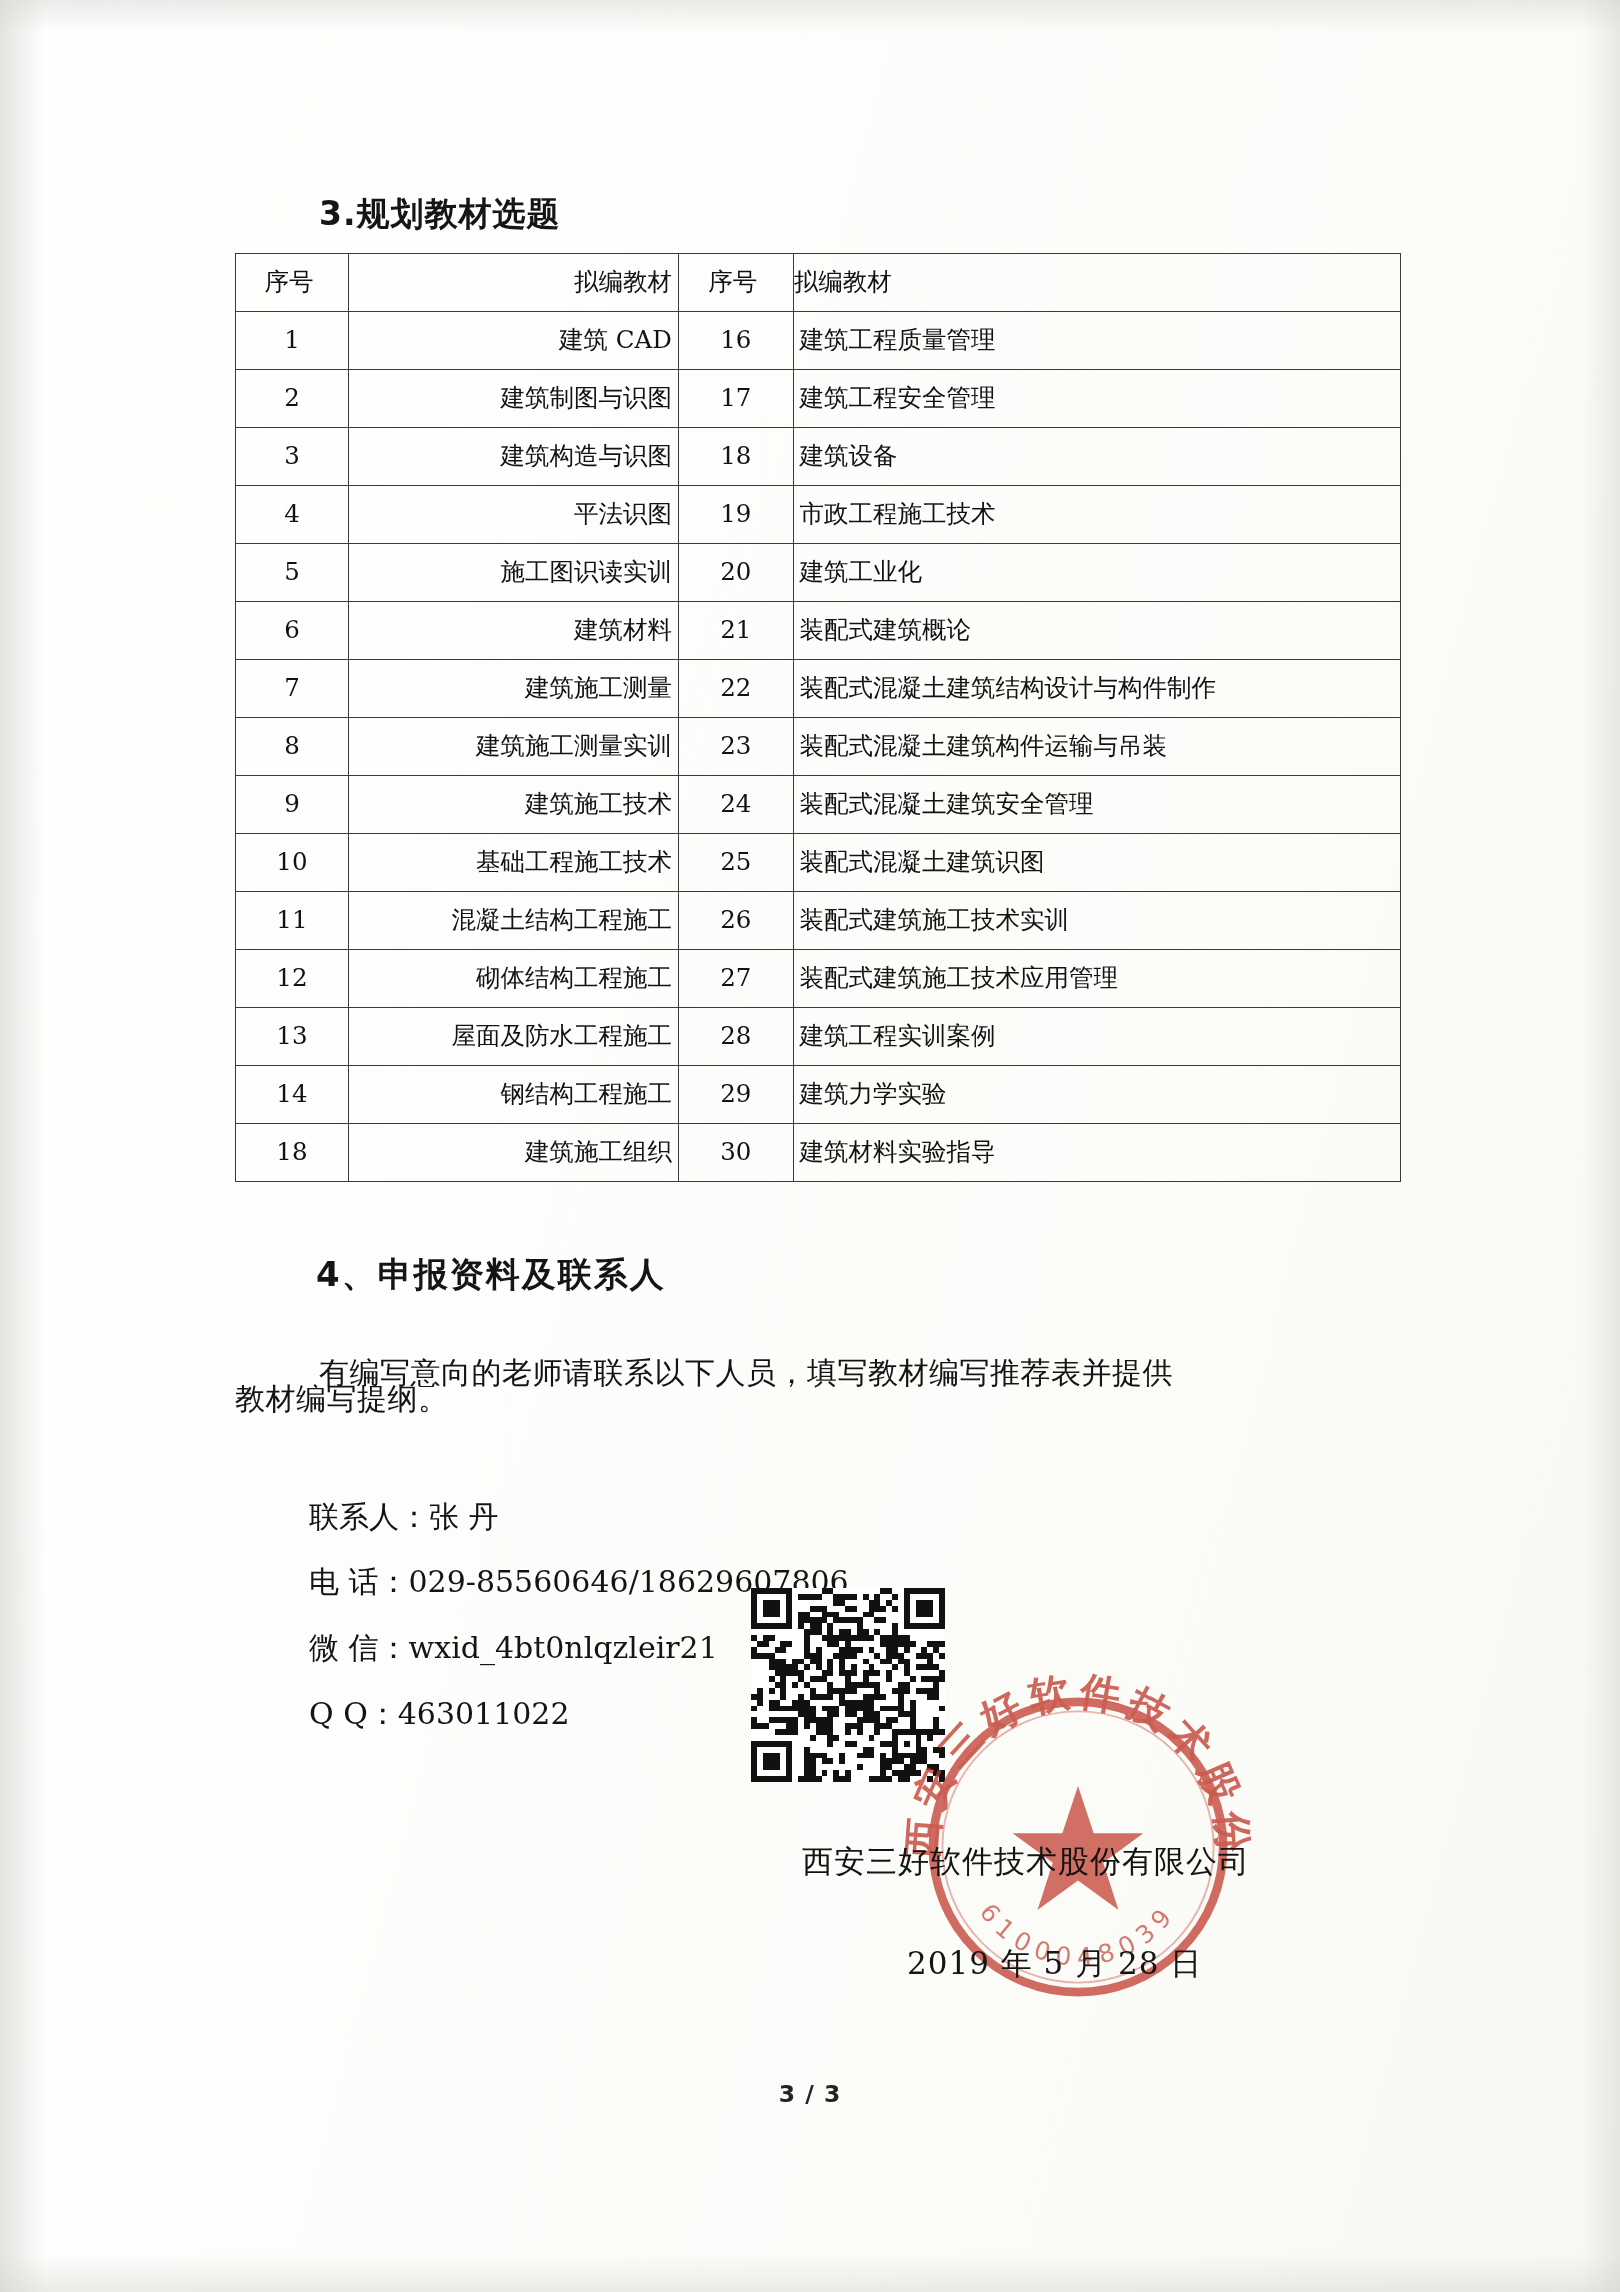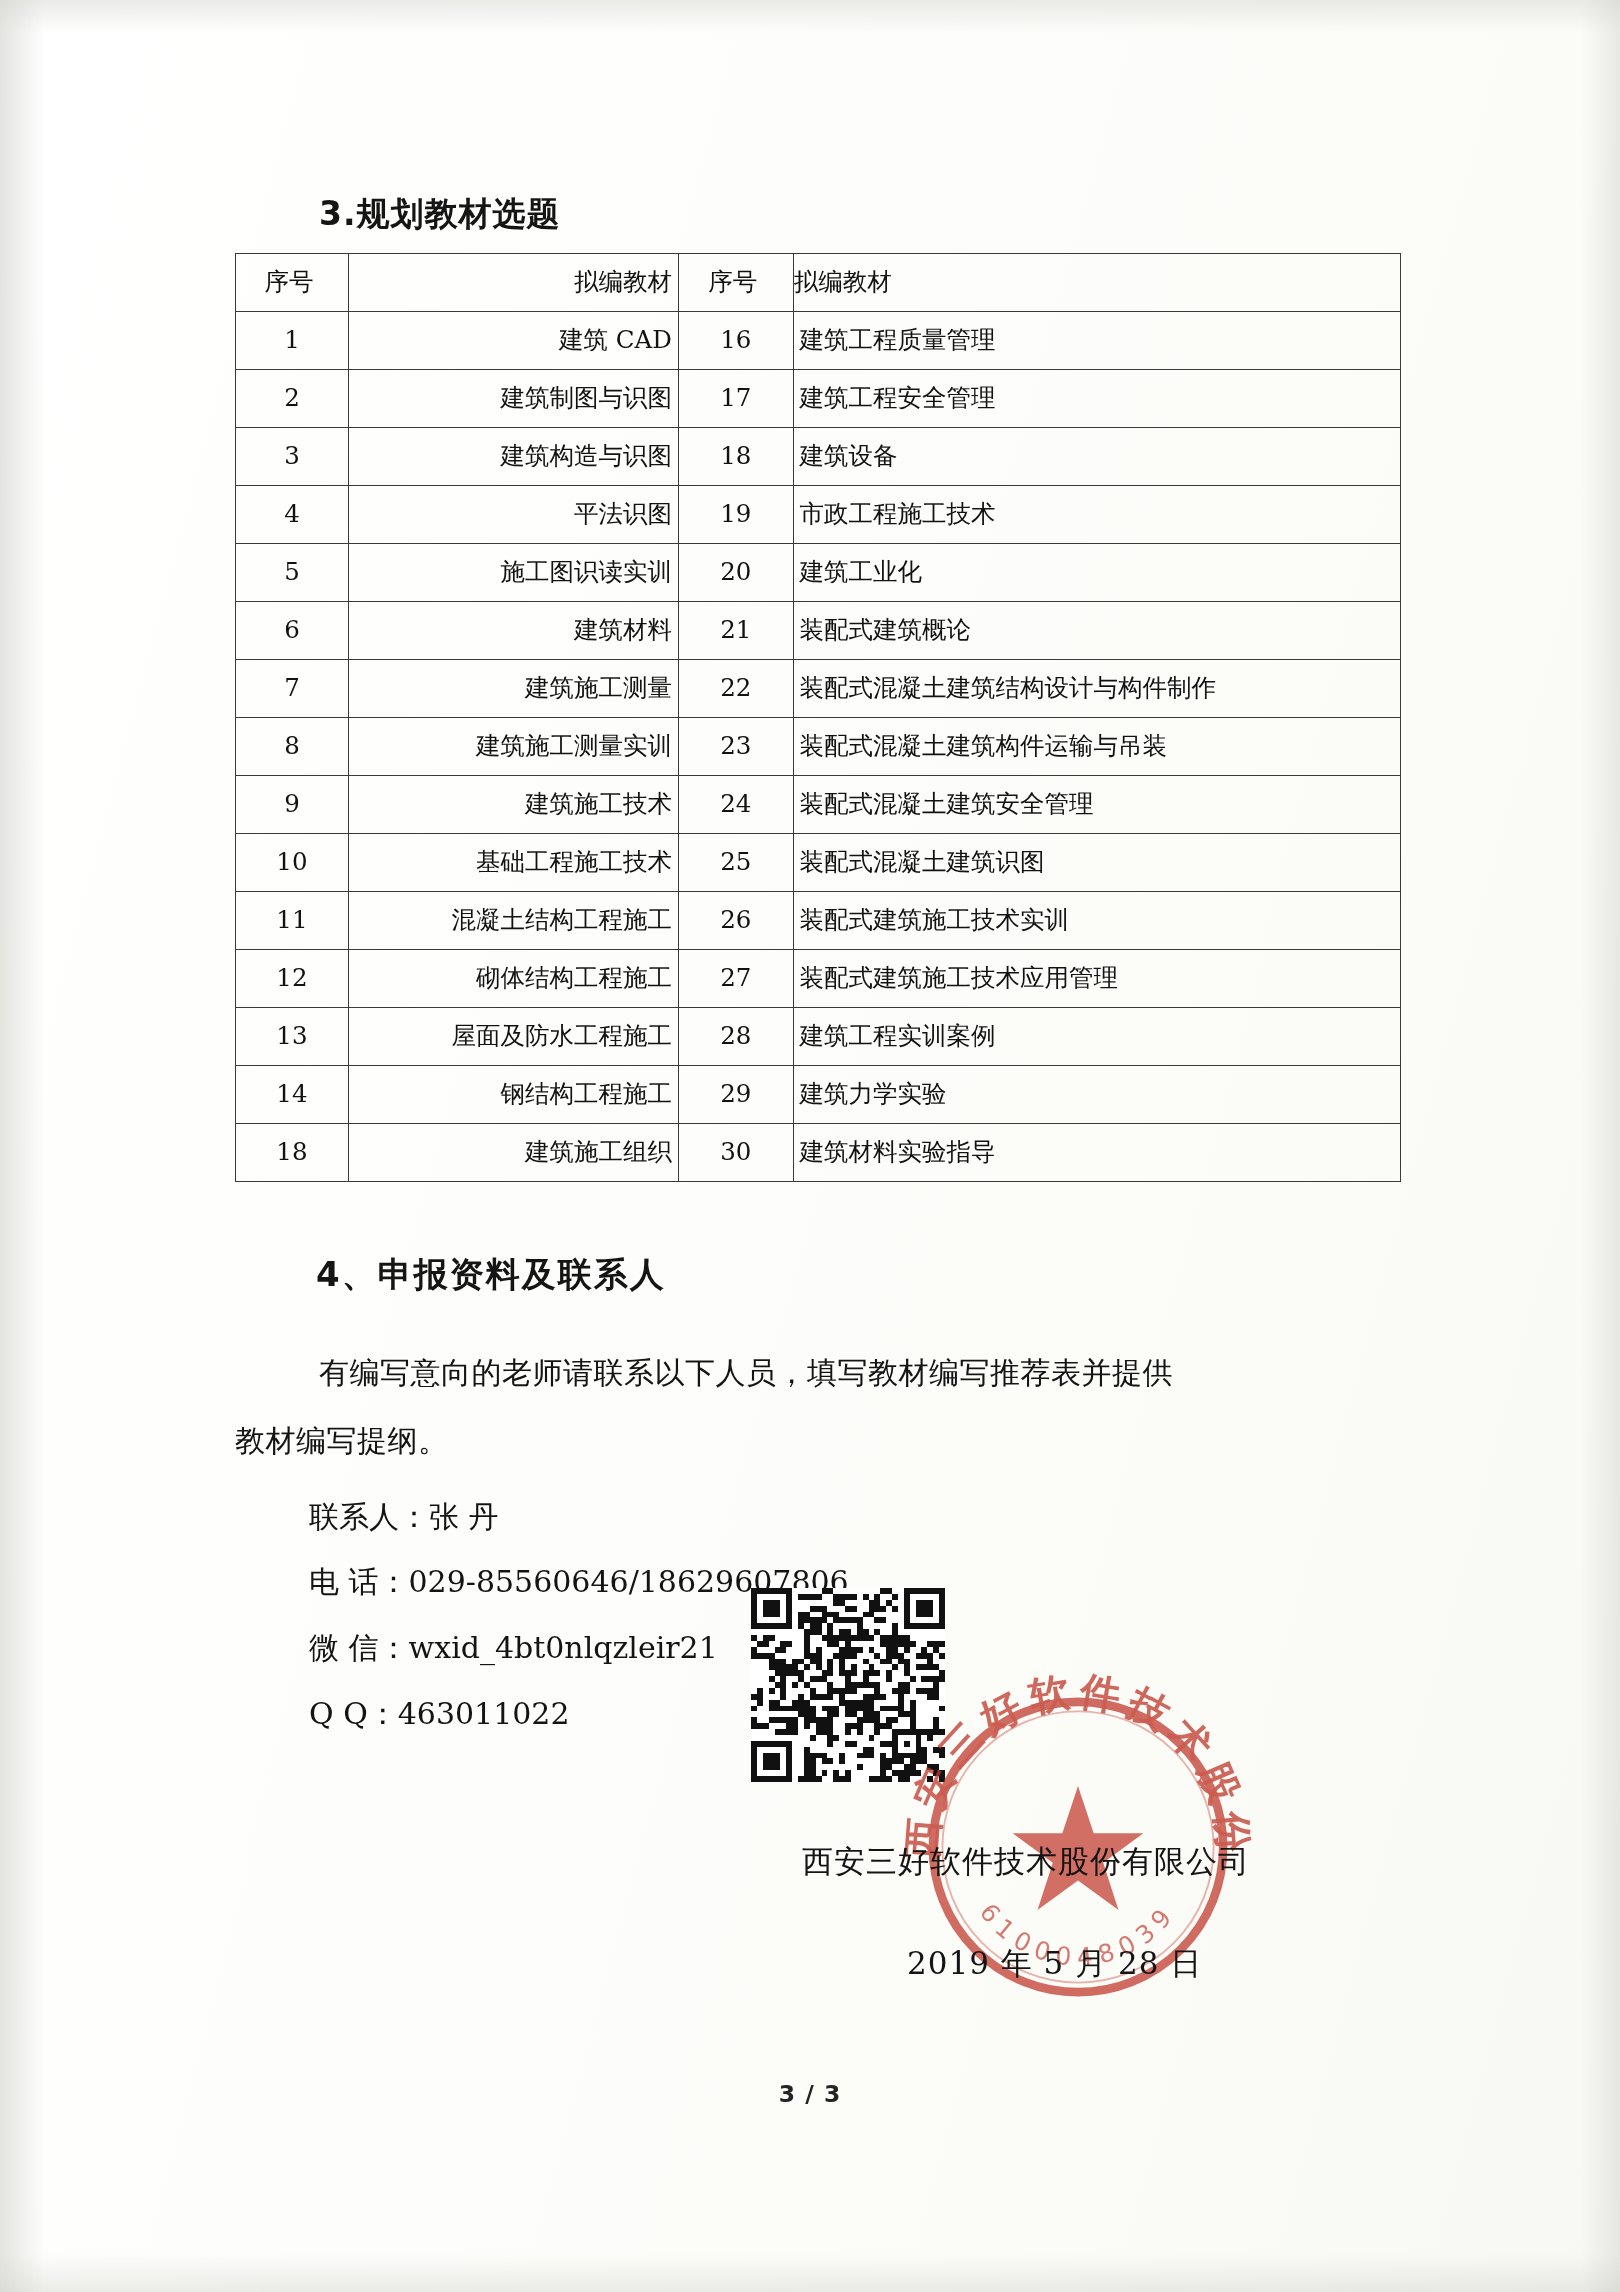--- a/index.html
+++ b/index.html
@@ -64,21 +64,21 @@
 
   
   .para {
     position:absolute;
     font-size:30px;
     color:#141414;
     letter-spacing:0.5px;
     white-space:nowrap;
   }
   #p-intro1 { left:319px; top:1353px; }
-  #p-intro2 { left:235px; top:1421px; }
+  #p-intro2 { left:235px; top:1379px; }
 
   .contact-line {
     position:absolute;
     font-size:30px;
     color:#141414;
     white-space:nowrap;
   }
   #ct-name  { left:309px; top:1497px; }
   #ct-phone { left:309px; top:1562px; }
   #ct-wechat{ left:309px; top:1628px; }

